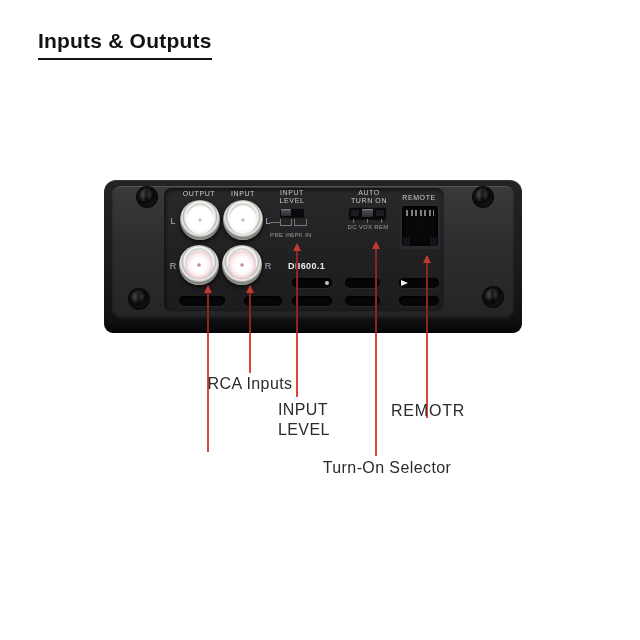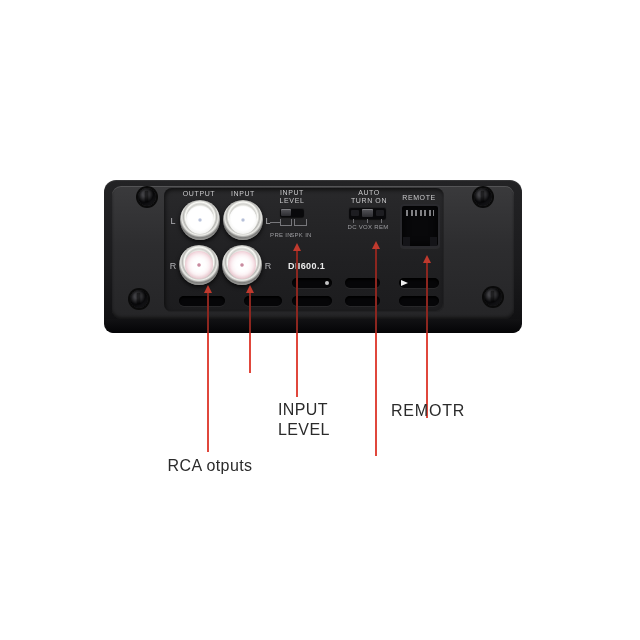--- a/index.html
+++ b/index.html
@@ -147,20 +147,21 @@
     font-size:16px; color:#2b2b2b; letter-spacing:0.4px; text-align:center;
     white-space:pre-line; line-height:1.28;
   }
   .callout-left { transform:none; text-align:left; }
 </style>
 </head>
 <body>
 
 <div class="page">
 
+  <div class="title">Inputs &amp; Outputs</div>
 
   <div class="amp">
     <div class="amp-face"></div>
     <div class="amp-skirt"></div>
 
     <div class="screw" style="left:34px; top:8px;"></div>
     <div class="screw" style="left:370px; top:8px;"></div>
     <div class="screw" style="left:26px; top:110px;"></div>
     <div class="screw" style="left:380px; top:108px;"></div>
 
@@ -239,34 +240,35 @@
       <div class="vent" style="left:80px;  top:108px; width:38px;"></div>
       <div class="vent" style="left:128px; top:108px; width:40px;"></div>
       <div class="vent" style="left:181px; top:108px; width:35px;"></div>
       <div class="vent" style="left:235px; top:108px; width:40px;"></div>
     </div>
   </div>
 
   <div class="cl-arrow" style="left:204px; top:285px;"></div>
   <div class="cl-dark" style="left:207px; top:293px; height:40px;"></div>
   <div class="cl-bright" style="left:207px; top:333px; height:119px;"></div>
-  <div class="callout-label" style="left:210px; top:456px;">RCA otputs</div>
 
   <div class="cl-arrow" style="left:246px; top:285px;"></div>
   <div class="cl-dark" style="left:249px; top:293px; height:40px;"></div>
   <div class="cl-bright" style="left:249px; top:333px; height:40px;"></div>
+  <div class="callout-label" style="left:250px; top:374px;">RCA Inputs</div>
 
   <div class="cl-arrow" style="left:293px; top:243px;"></div>
   <div class="cl-dark" style="left:296px; top:251px; height:82px;"></div>
   <div class="cl-bright" style="left:296px; top:333px; height:64px;"></div>
   <div class="callout-label callout-left" style="left:278px; top:400px;">INPUT
 LEVEL</div>
 
   <div class="cl-arrow" style="left:372px; top:241px;"></div>
   <div class="cl-dark" style="left:375px; top:249px; height:84px;"></div>
   <div class="cl-bright" style="left:375px; top:333px; height:123px;"></div>
+  <div class="callout-label" style="left:387px; top:458px;">Turn-On Selector</div>
 
   <div class="cl-arrow" style="left:423px; top:255px;"></div>
   <div class="cl-dark" style="left:426px; top:263px; height:70px;"></div>
   <div class="cl-bright" style="left:426px; top:333px; height:85px;"></div>
   <div class="callout-label" style="left:428px; top:401px; letter-spacing:0.8px;">REMOTR</div>
 
 </div>
 
 </body></html>

